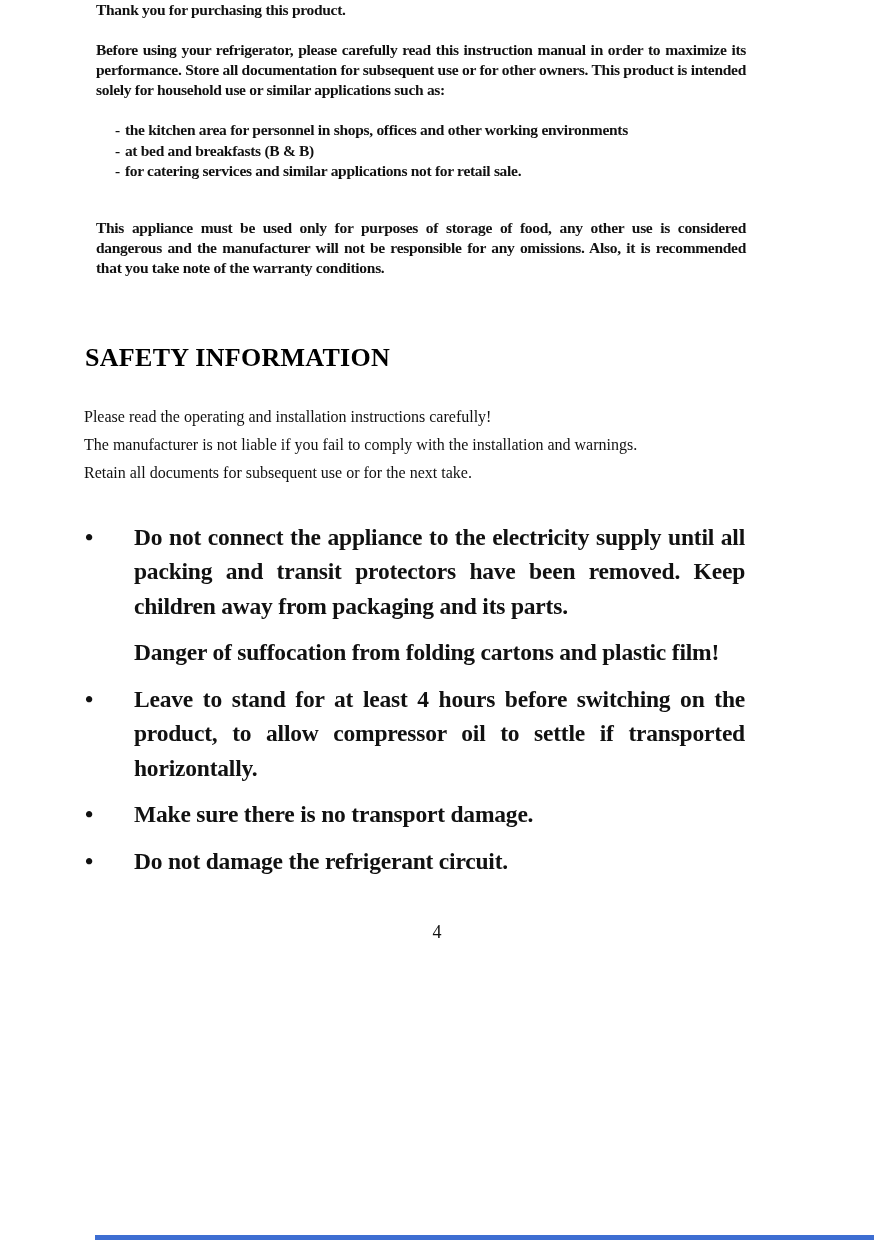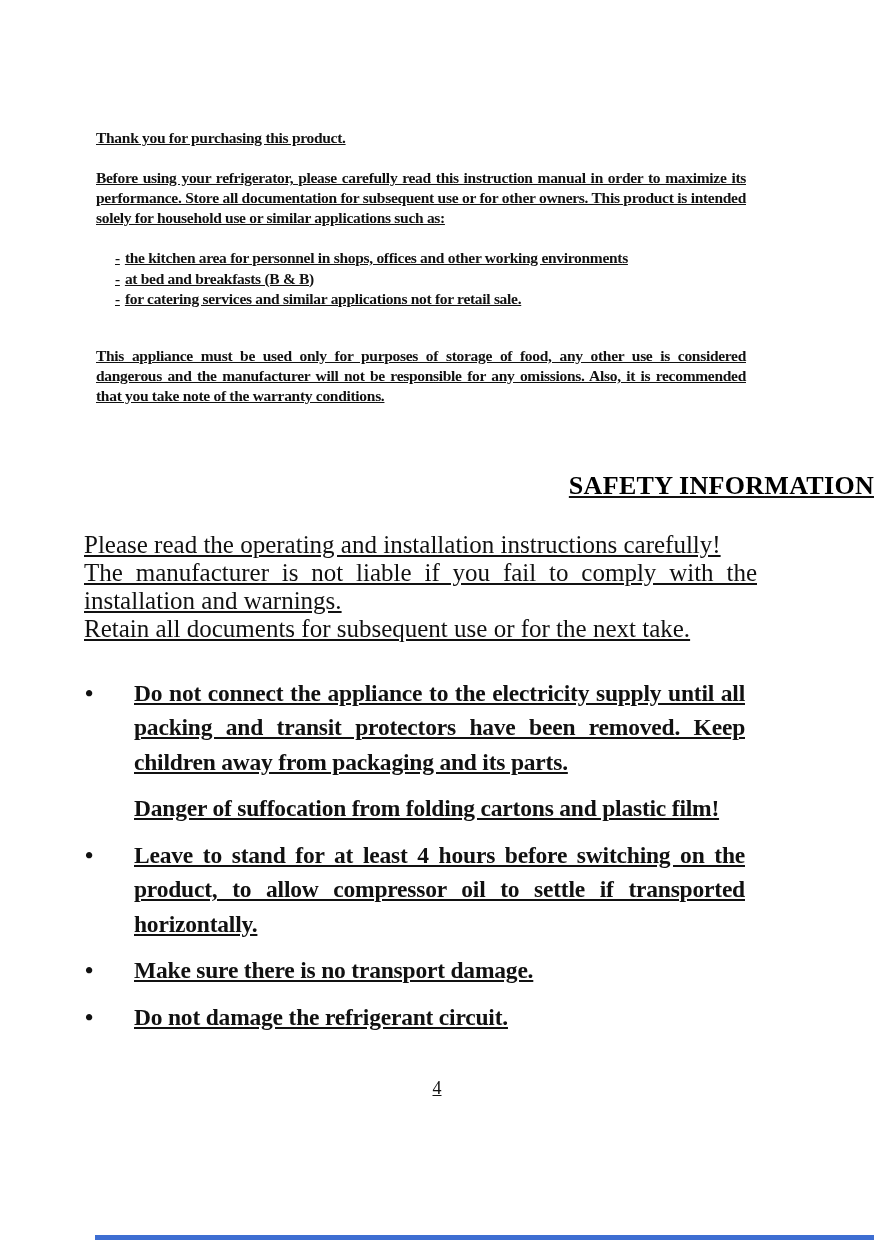--- a/index.html
+++ b/index.html
@@ -7,23 +7,21 @@
   body {
     width: 874px; height: 1240px;
     font-family: "Liberation Serif", "DejaVu Serif", serif;
     color: #111111;
     position: relative;
     overflow: hidden;
   }
   .page {
     position: relative;
     width: 874px; height: 1240px;
-    padding-top: 128px;
     background: #ffffff;
-    text-decoration: underline;
   }
 
   
   .intro {
     margin-left: 96px;
     width: 650px;
     font-size: 15.5px;
     line-height: 20px;
     letter-spacing: -0.3px;
     font-weight: 600;
@@ -46,28 +44,27 @@
   }
 
   
   h1.safety-heading {
     margin: 63px 0 0 85px;
     font-size: 26px;
     line-height: 34px;
     font-weight: 700;
     letter-spacing: 0.3px;
     color: #000000;
-    text-align: right;
   }
 
   
   .body-paras {
     margin: 28px 0 8px 84px;
     width: 673px;
-    font-size: 25px;
+    font-size: 16px;
     line-height: 28px;
   }
   .body-paras p { margin: 0; }
   .body-paras p.justified { text-align: justify; }
 
   
   ul.warning-list {
     list-style: none;
     margin: 33px 0 0 85px;
     width: 672px;

